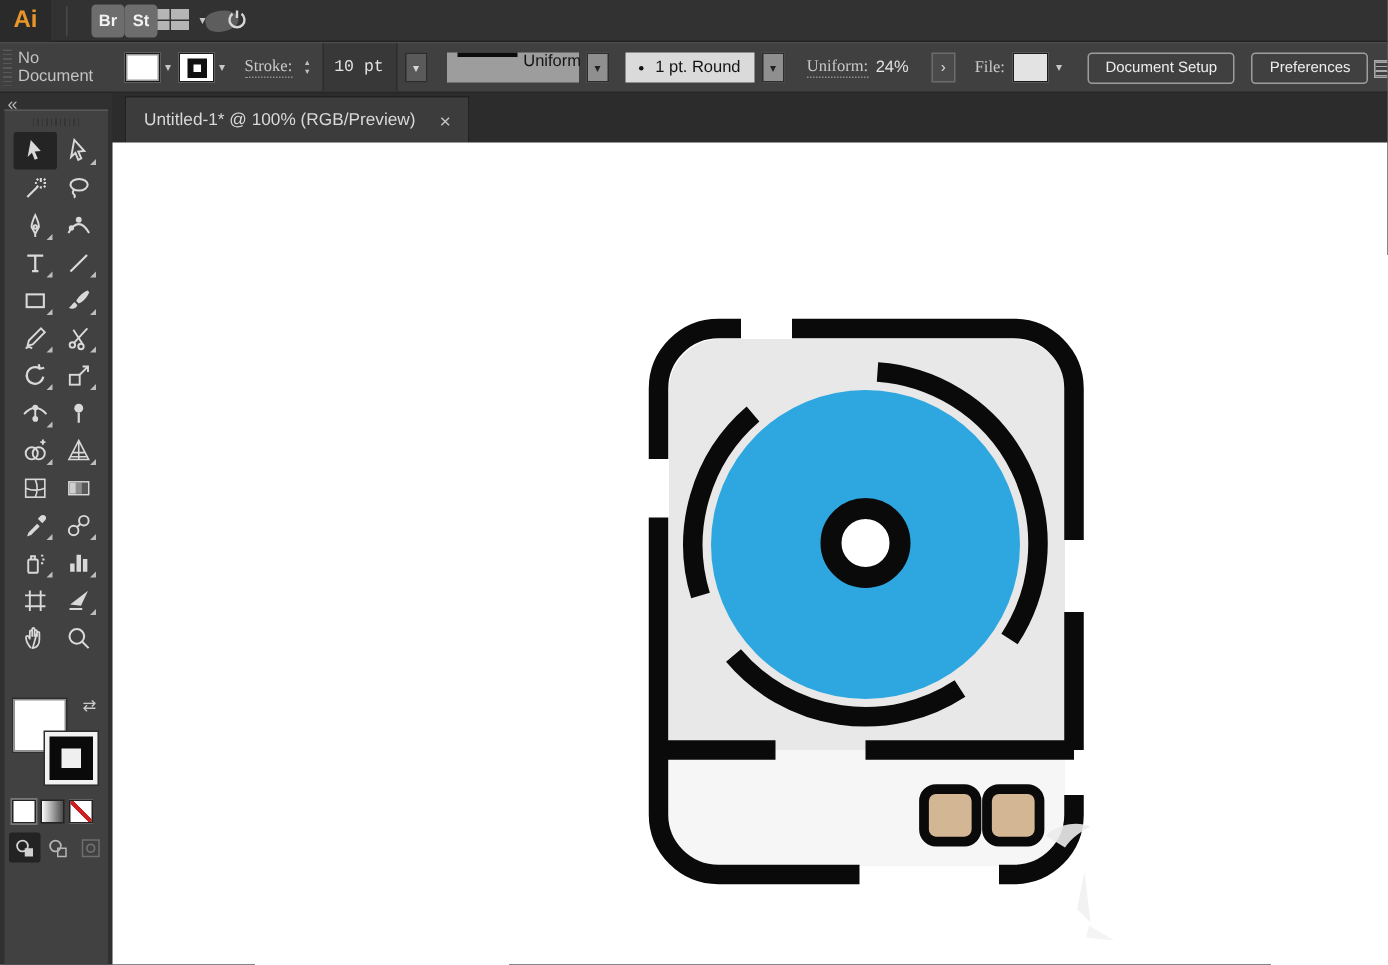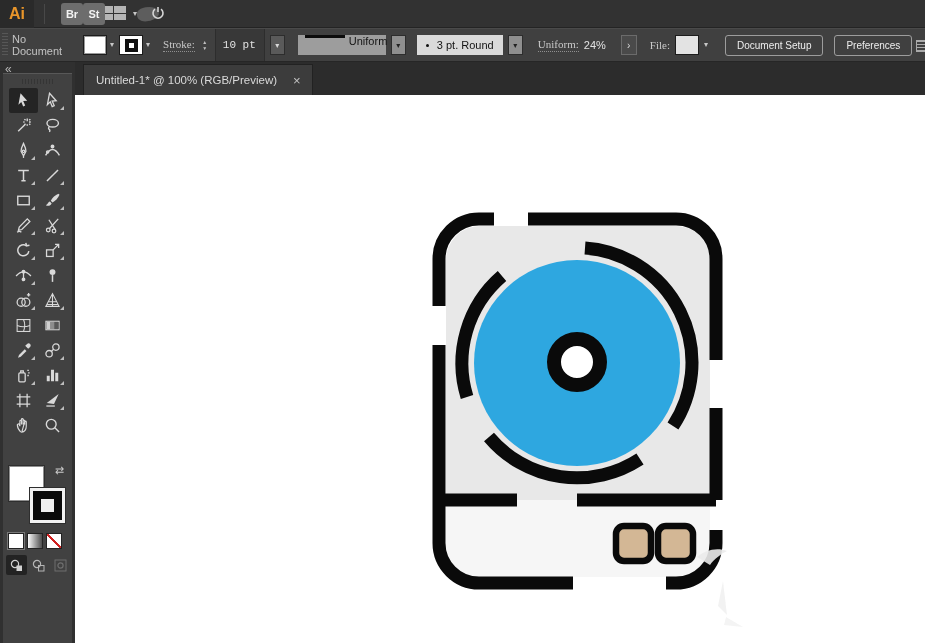--- a/index.html
+++ b/index.html
@@ -160,21 +160,21 @@
   <button class="chevbtn">▾</button>
 
   <div class="profile" style="margin-left:8px">
     <div class="profile-line"></div>
     <span>Uniform</span>
   </div>
   <button class="chevbtn light">▾</button>
 
   <div class="brush" style="margin-left:6px">
     <span class="dot"></span>
-    <span>3 pt. Round</span>
+    <span>1 pt. Round</span>
   </div>
   <button class="chevbtn light">▾</button>
 
   <span class="lbl dotted" style="margin-left:10px">Uniform:</span>
   <span class="opval">24%</span>
   <button class="expand-btn">›</button>
 
   <span class="lbl" style="margin-left:8px">File:</span>
   <div class="style-sw"></div>
   <span class="chev">▾</span>

